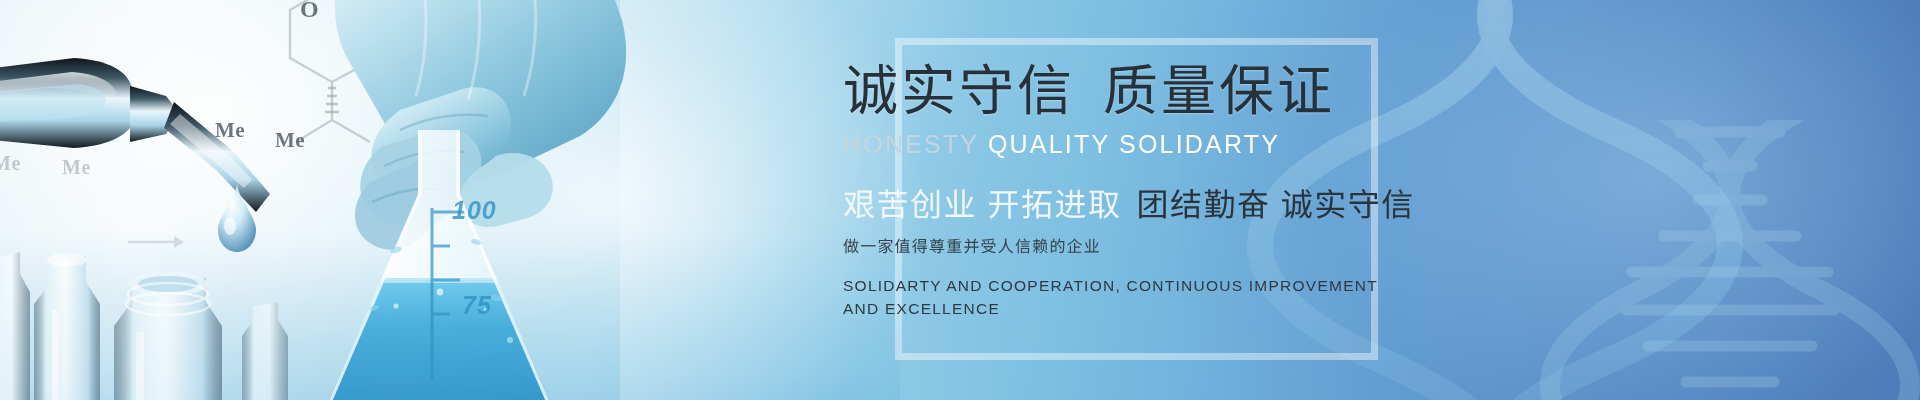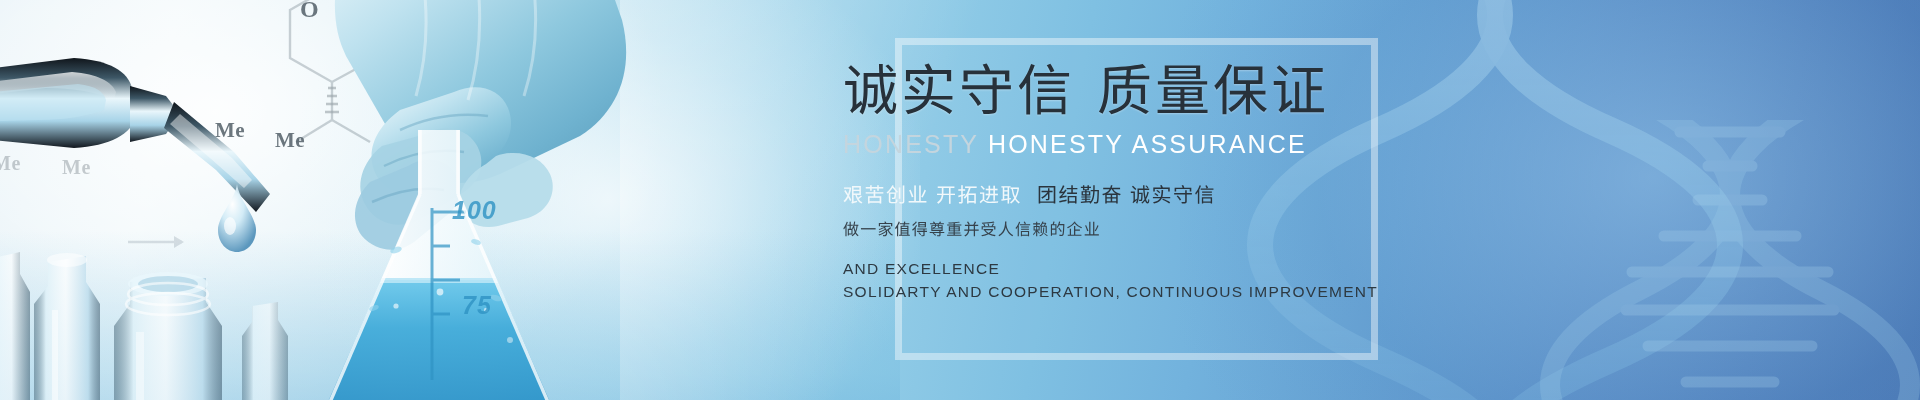--- a/index.html
+++ b/index.html
@@ -73,31 +73,31 @@
   }
 
   
   .copy{position:absolute;left:843px;top:62px;width:740px;}
 
   .headline{
     font-size:55px;line-height:1.08;color:#27313a;letter-spacing:3px;
     font-weight:400;white-space:nowrap;
     text-shadow:0 1px 2px rgba(255,255,255,.3);
   }
-  .headline .seg2{margin-left:22px;}
+  .headline .seg2{margin-left:28px;}
 
   .sub-en{
     margin-top:9px;font-size:25px;letter-spacing:2.2px;white-space:nowrap;
     font-weight:400;
   }
   .sub-en .dim{color:#c4d5de;text-align:right;}
   .sub-en .bright{color:#ffffff;}
 
   .motto{
-    margin-top:20px;font-size:20px;letter-spacing:1.5px;white-space:nowrap;
+    margin-top:20px;font-size:32px;letter-spacing:1.5px;white-space:nowrap;
     font-weight:400;
   }
   .motto .light{color:#f1f8fb;}
   .motto .dark{color:#2a343d;}
   .motto .sp{display:inline-block;width:15px;}
 
   .tagline{
     margin-top:8px;font-size:16px;letter-spacing:1.2px;color:#36424c;
     white-space:nowrap;font-weight:400;
   }
@@ -400,28 +400,28 @@
   <div class="frame"></div>
 
   <div class="copy">
 
     <div class="headline">
       <span>诚实守信</span><span class="seg2">质量保证</span>
     </div>
 
     <div class="sub-en">
       <span class="dim">HONESTY</span>
-      <span class="bright">HONESTY ASSURANCE</span>
+      <span class="bright">QUALITY SOLIDARTY</span>
     </div>
 
     <div class="motto">
       <span class="light">艰苦创业 开拓进取</span><span class="sp"></span><span class="dark">团结勤奋 诚实守信</span>
     </div>
 
     <div class="tagline">做一家值得尊重并受人信赖的企业</div>
 
     <div class="foot-en">
+      <div>SOLIDARTY AND COOPERATION, CONTINUOUS  IMPROVEMENT</div>
       <div>AND EXCELLENCE</div>
-      <div>SOLIDARTY AND COOPERATION, CONTINUOUS  IMPROVEMENT</div>
     </div>
 
   </div>
 </div>
 
 </body></html>

